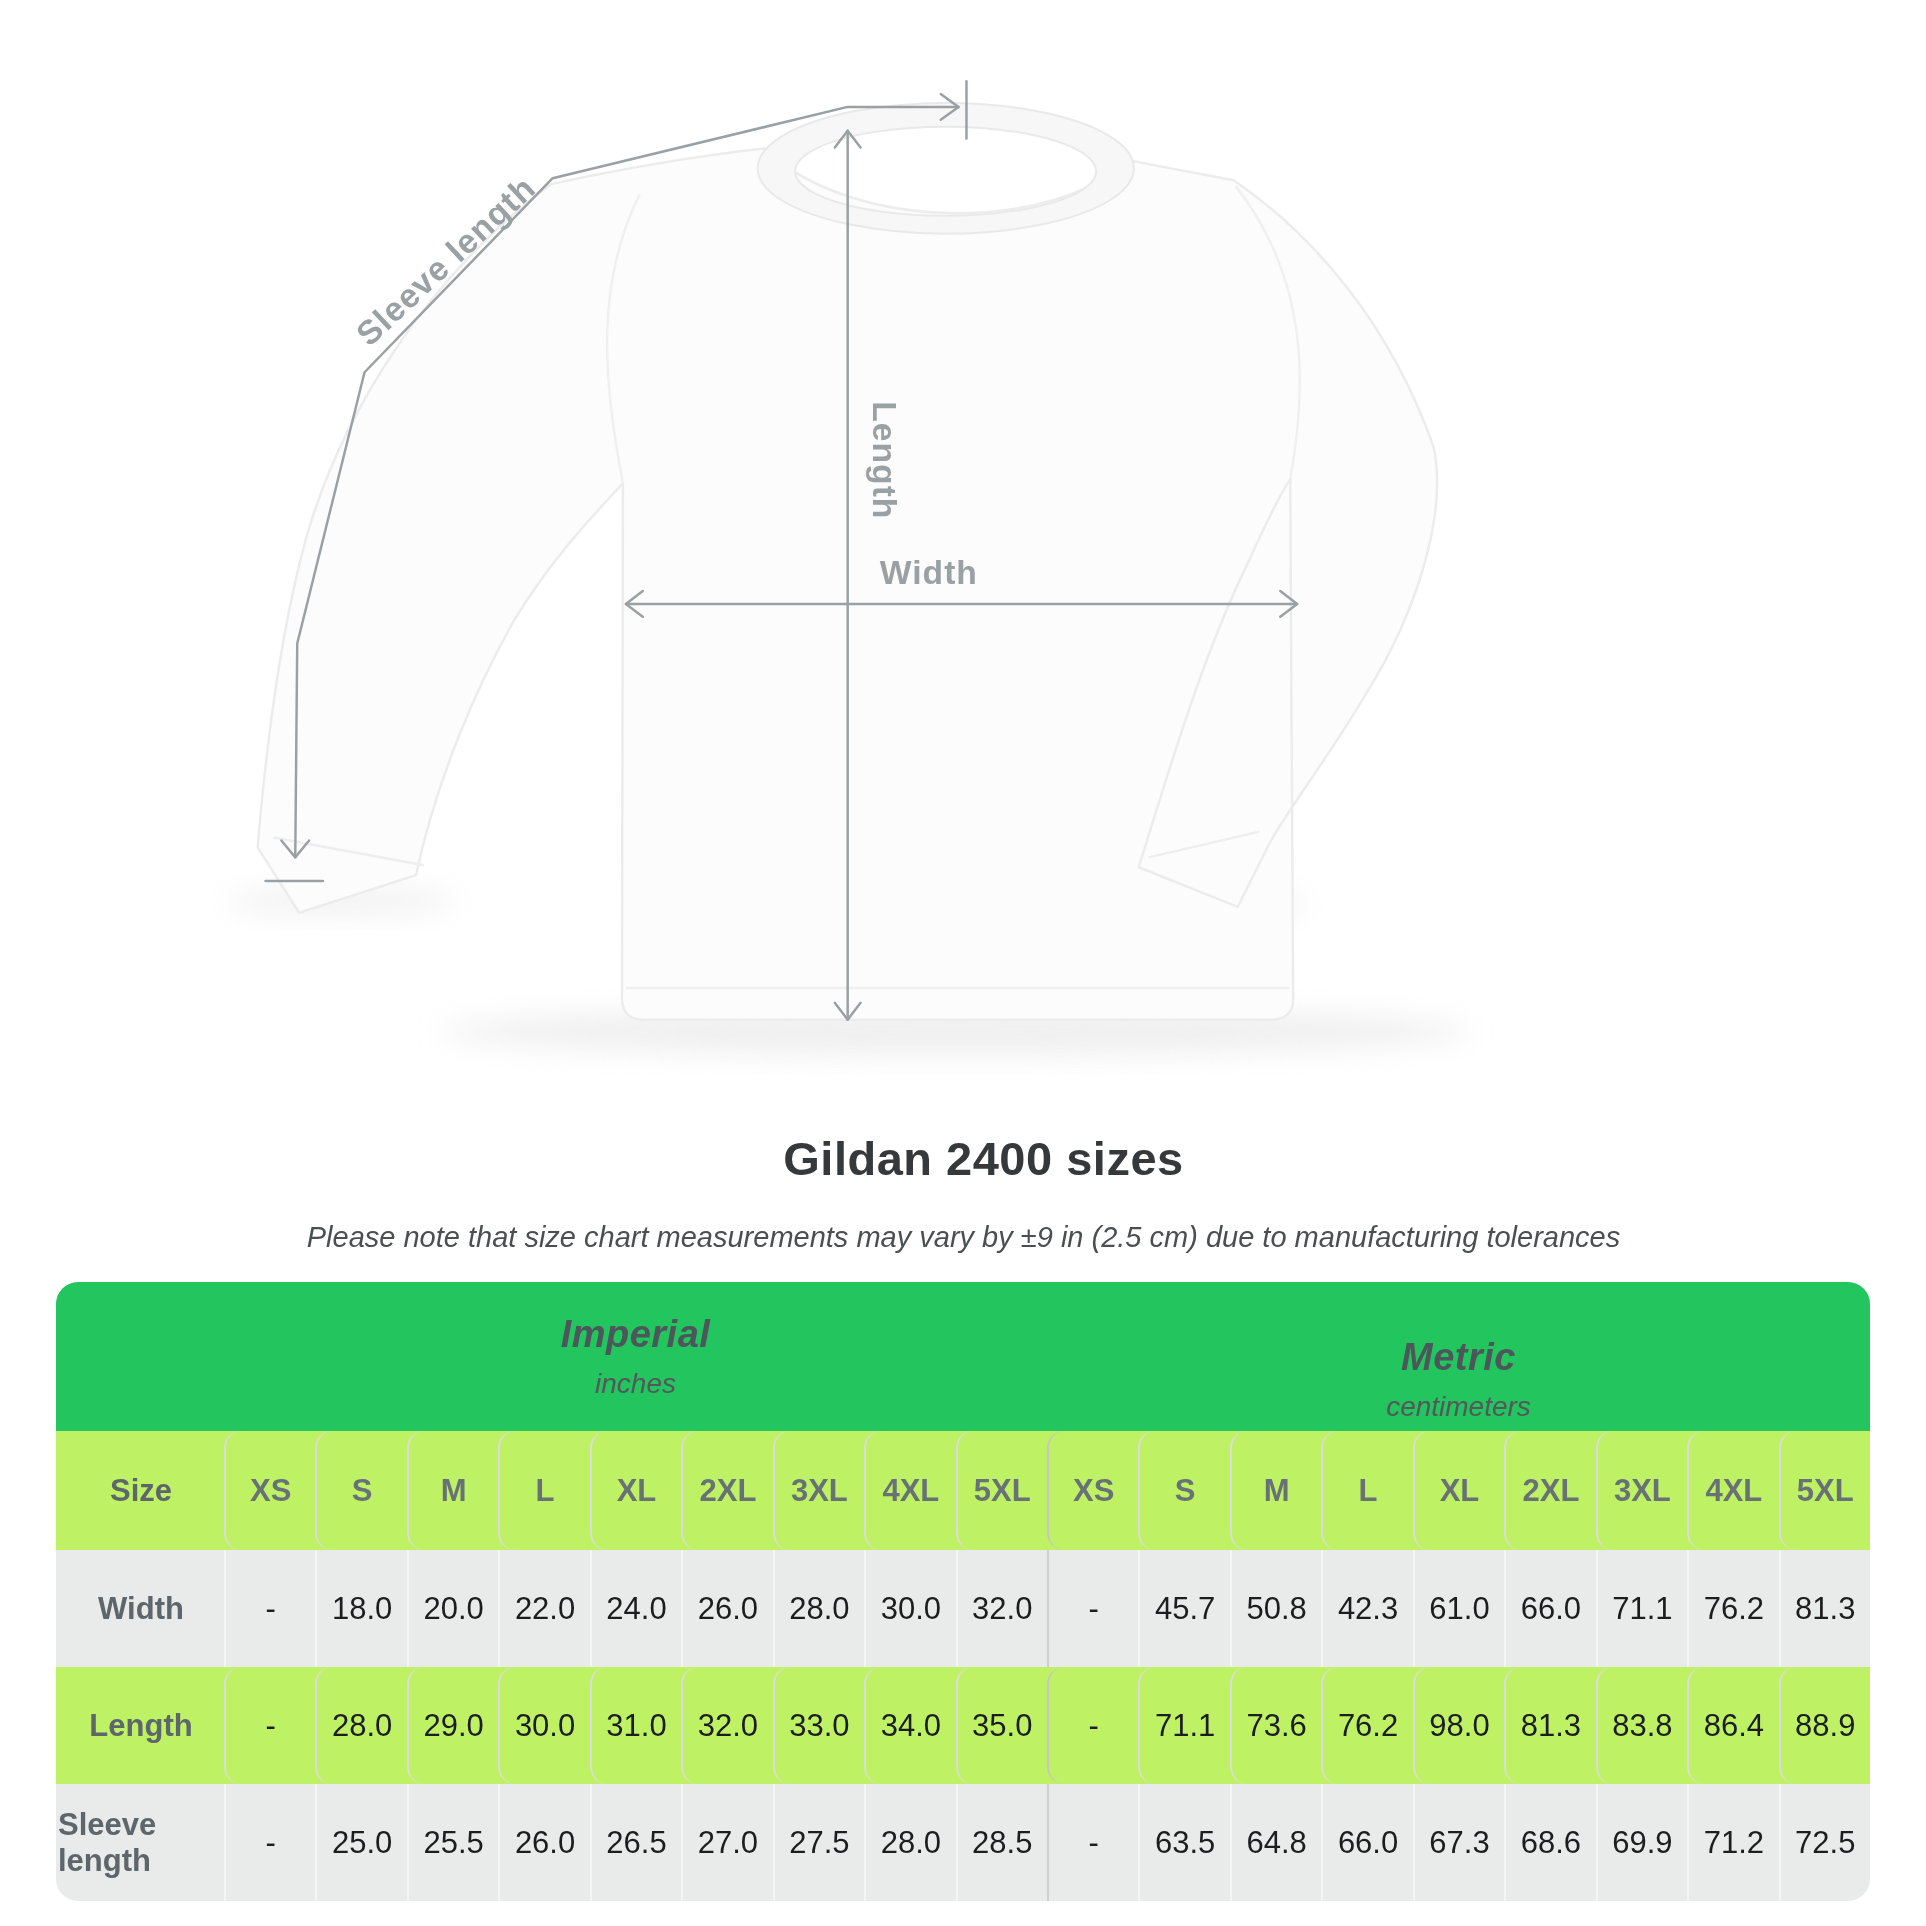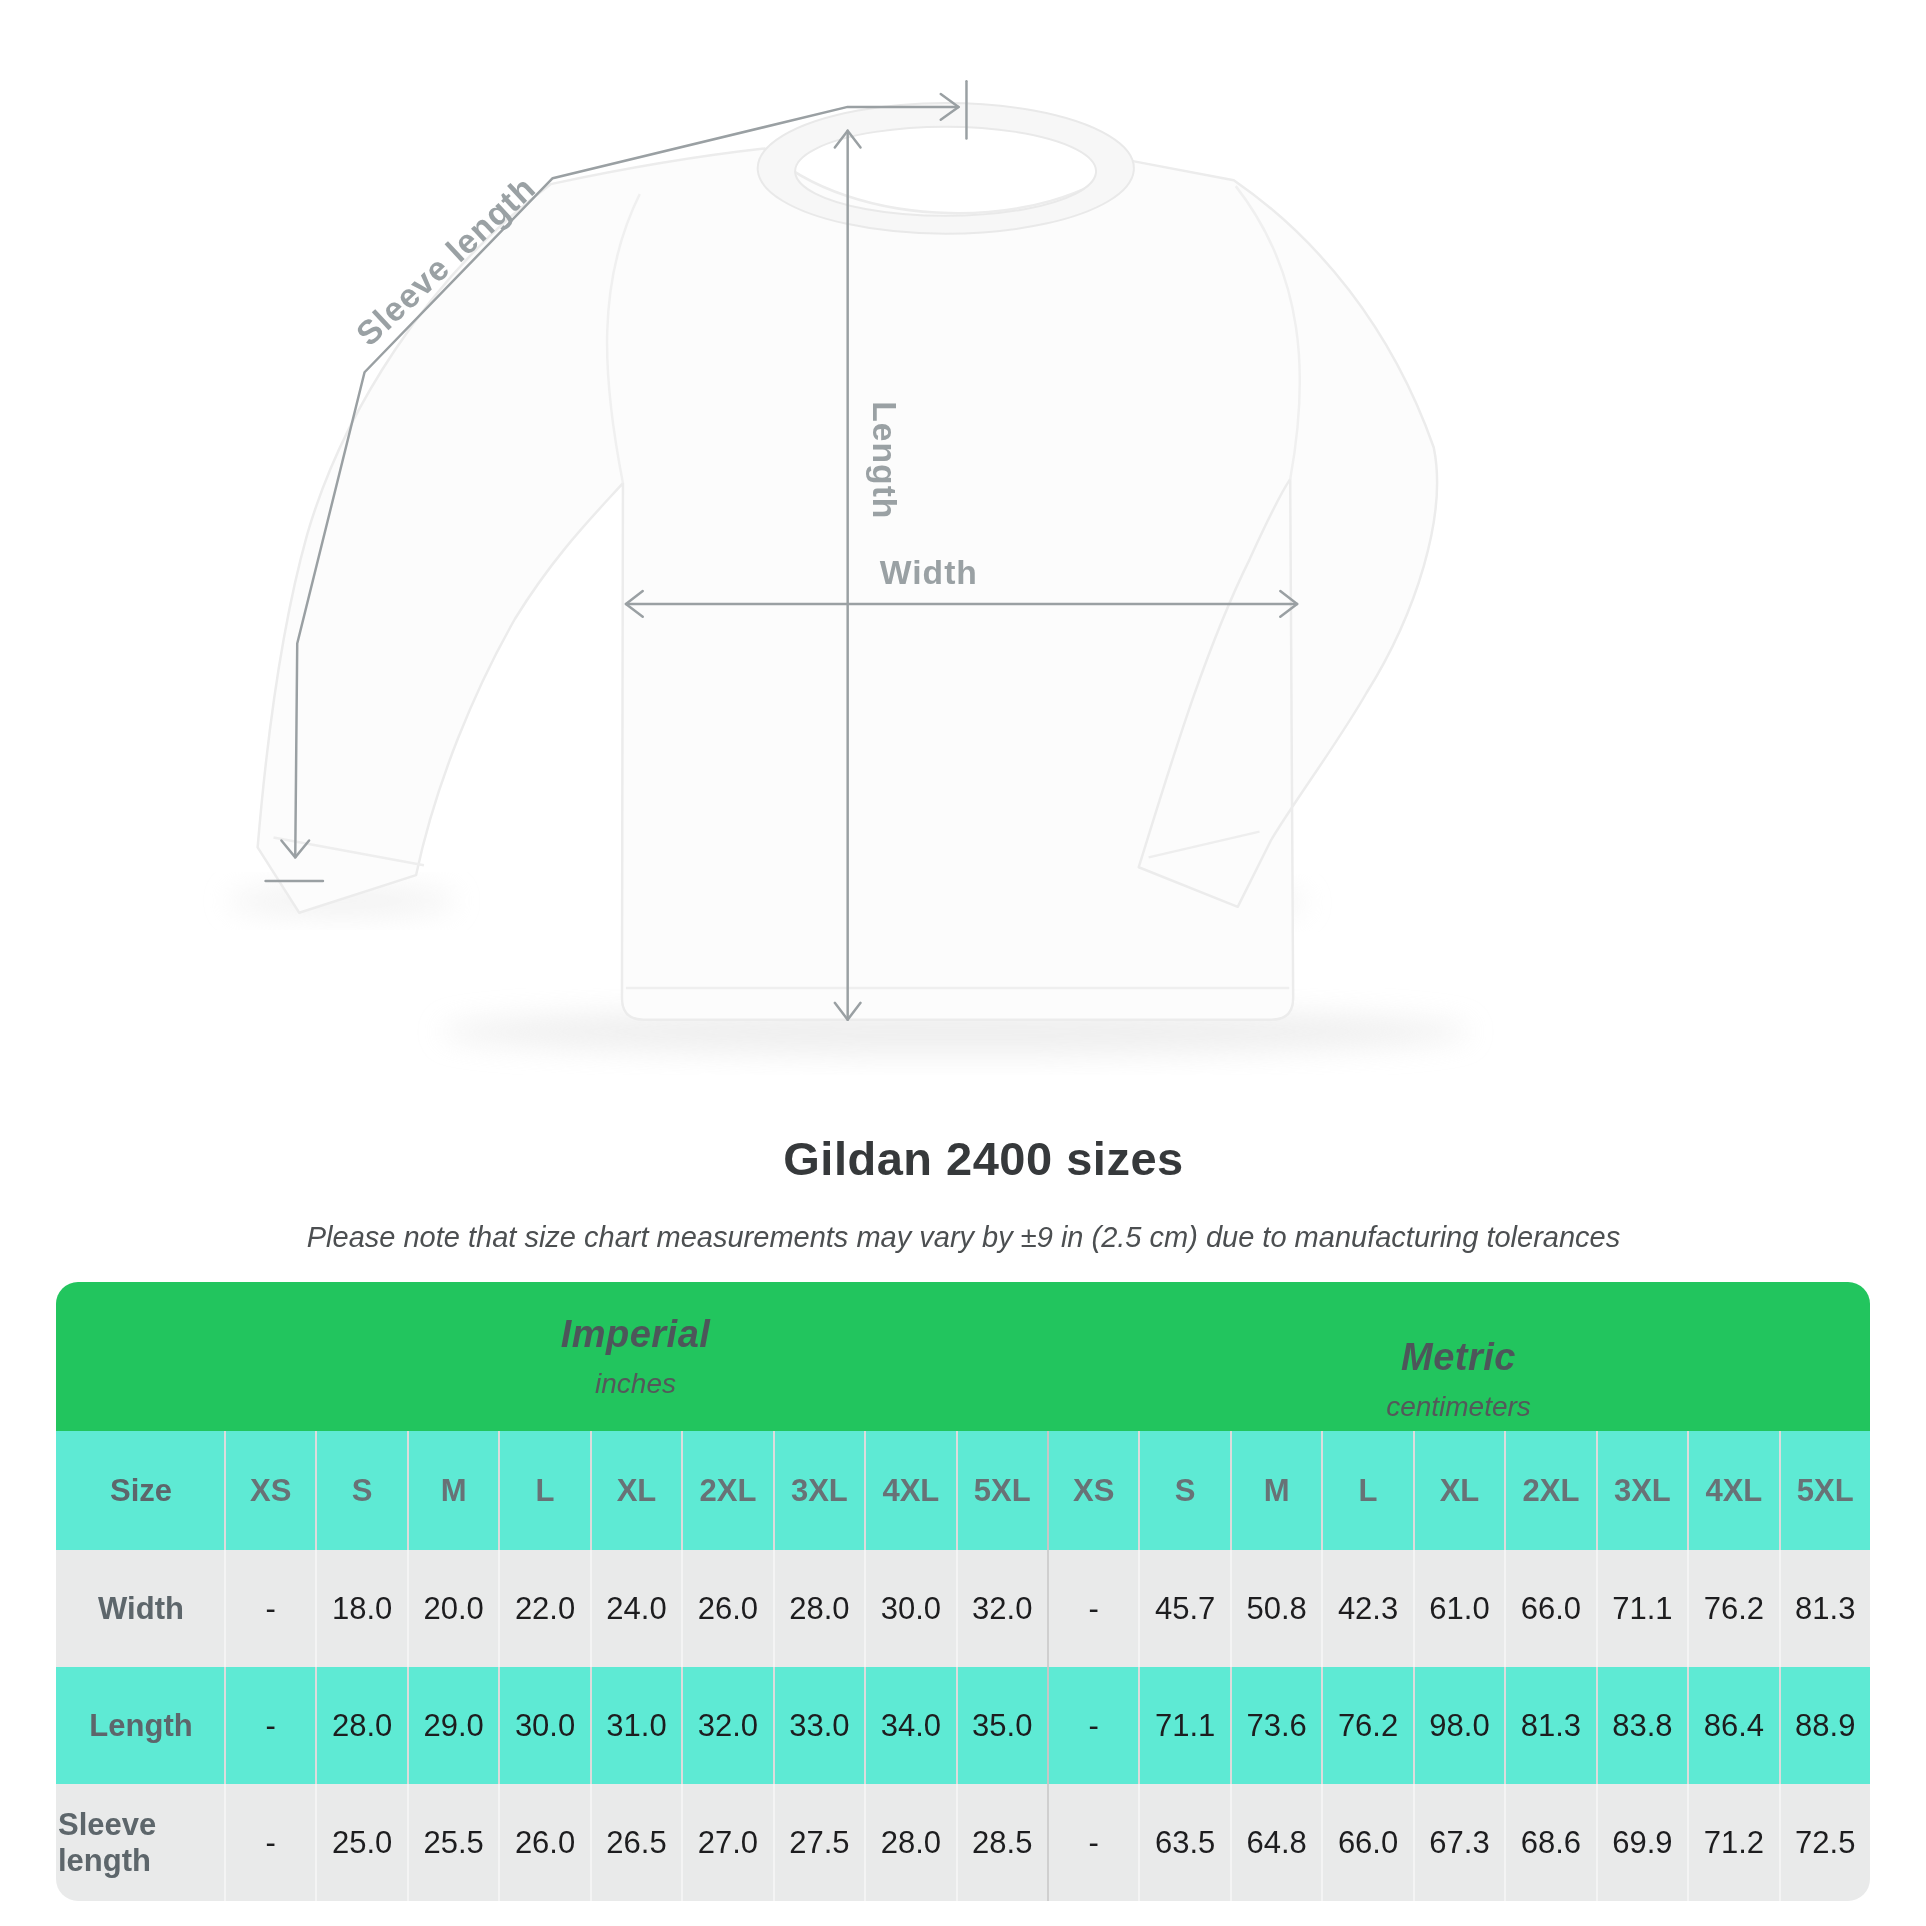--- a/index.html
+++ b/index.html
@@ -27,38 +27,38 @@
   
   .size-table {
     position:absolute; left:56px; top:1282px; width:1814px;
     border-radius:22px; overflow:hidden;
   }
   .trow { display:grid; grid-template-columns:168px repeat(18, 1fr); align-items:stretch; }
   .trow.band   { height:149px; background:#22c55e; }
   .trow.header { height:119px; background:#ffffff; }
   .trow.data   { height:117px; }
   .trow.gray   { background:#e9eaea; }
-  .trow.white  { background:#5eead4; }
+  .trow.white  { background:#bef264; }
 
   .group-cell { display:flex; flex-direction:column; align-items:center; justify-content:center; gap:12px; }
   .group-cell.imperial { grid-column:2 / span 9; }
   .group-cell.metric   { grid-column:11 / span 9;margin-top:46px; }
   .group-label { font-size:38px; font-weight:700; font-style:italic; color:#4d565a; letter-spacing:0.5px; }
   .group-sub   { font-size:28px; font-style:italic; color:#54585a; }
 
   .cell {
     display:flex; align-items:center; justify-content:center;
     border-left:2px solid transparent;
   }
   .label-cell { font-size:31px; font-weight:700; color:#5d666b; }
   .size-cell  { font-size:31px; font-weight:700; color:#687276; }
   .value-cell { font-size:31px; color:#1d1d1f; }
 
   .trow.white .size-cell,
-  .trow.white .value-cell { border-left-color:#dcdcdc; }
+  .trow.white .value-cell { border-left-color:#dcdcdc;border-radius:17px; }
   .trow.gray  .value-cell { border-left-color:#f4f4f4; }
   .trow.white .divider    { border-left-color:#c6c6c6; }
   .trow.gray  .divider    { border-left-color:#cfcfcf; }
 </style>
 </head>
 <body>
 
 <div class="page">
 
   <svg class="diagram" viewBox="0 0 1946 1100" xmlns="http://www.w3.org/2000/svg">

